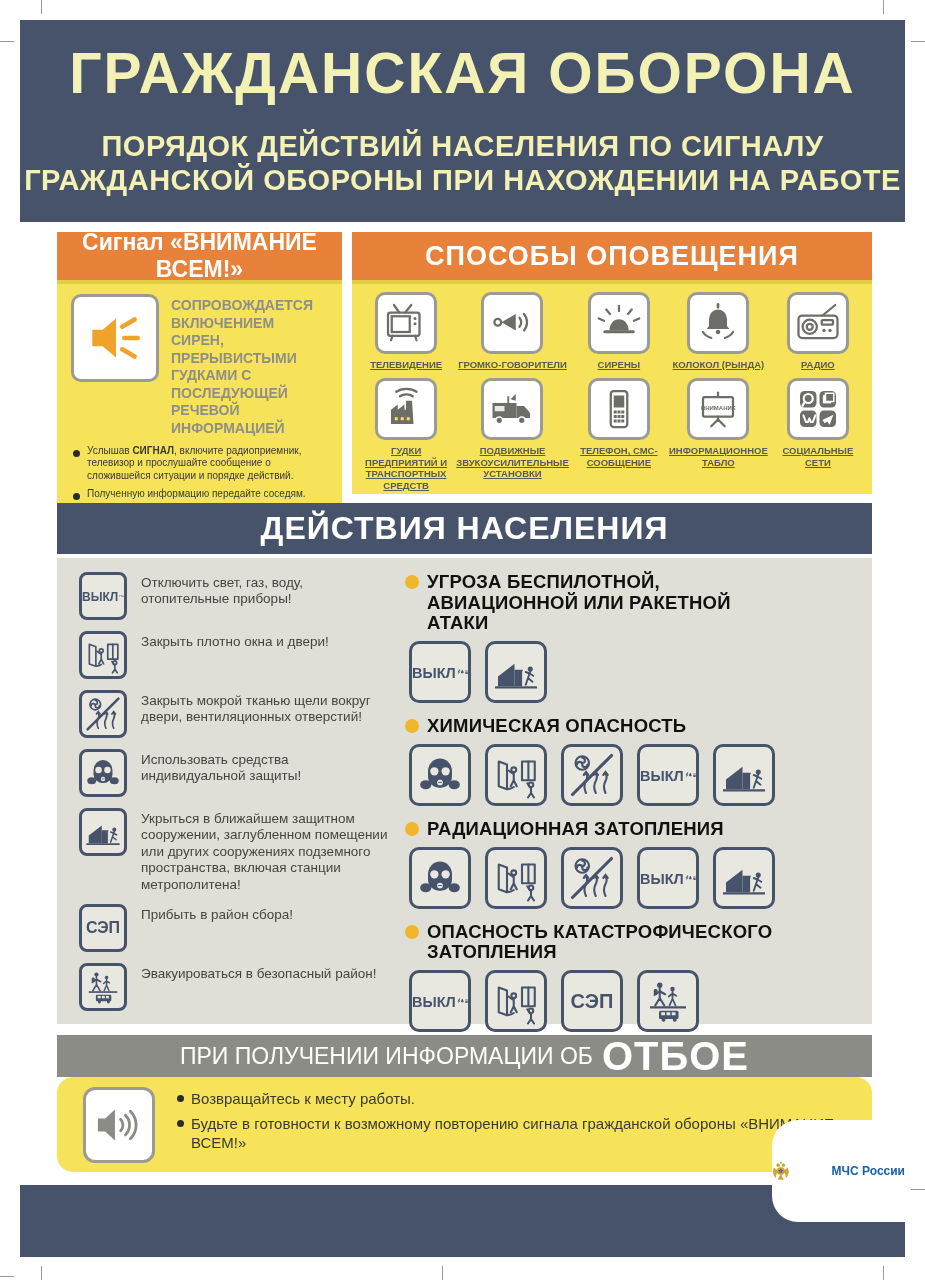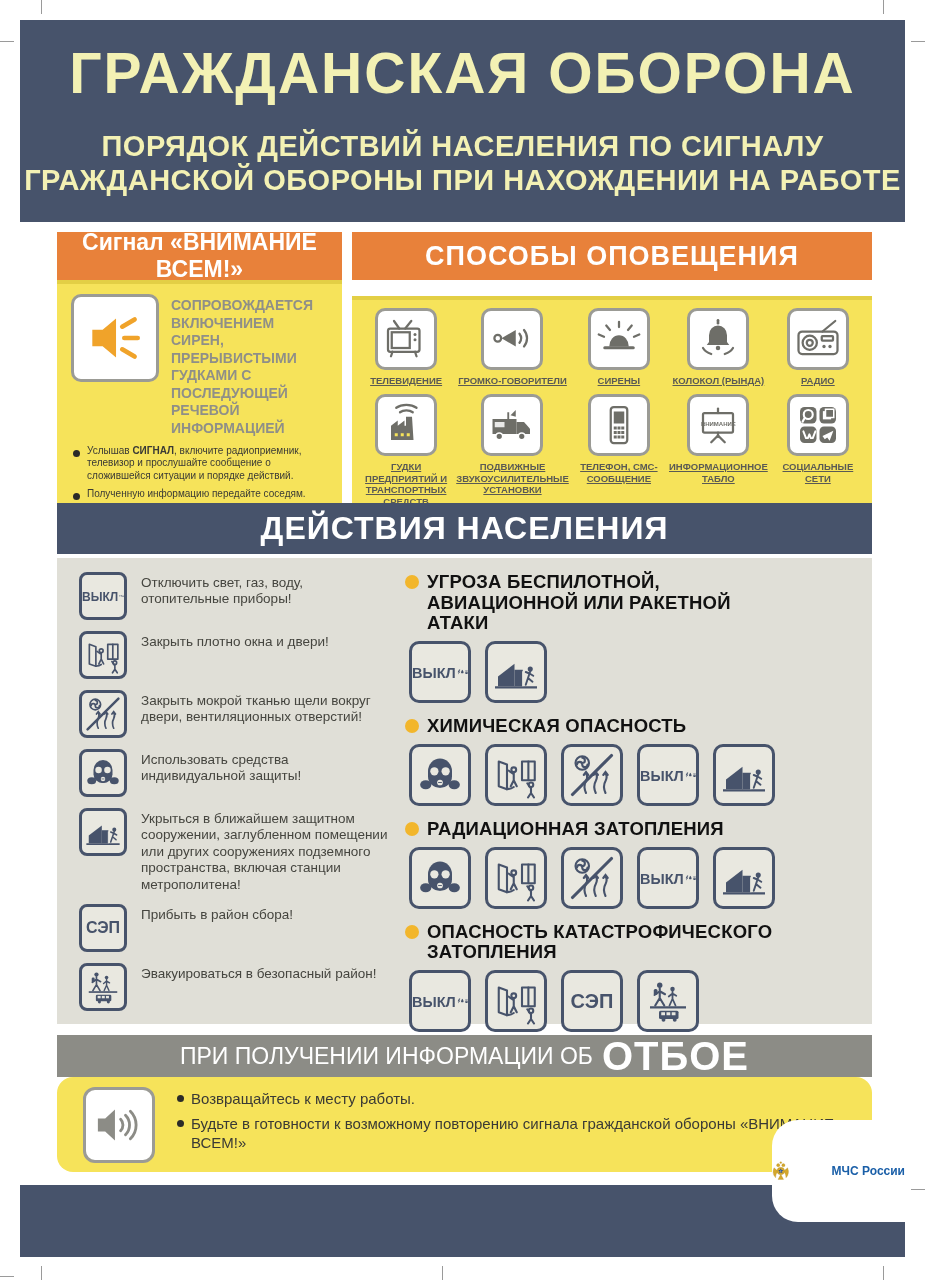--- a/index.html
+++ b/index.html
@@ -14,21 +14,21 @@
 
   
   .masthead{position:absolute;left:0;top:0;width:885px;height:202px;background:#47536b;text-align:center;color:#f3f1b4;}
   .masthead h1{margin:0;padding-top:20px;font-size:57px;font-weight:bold;letter-spacing:2px;}
   .subtitle{margin-top:24px;font-size:29px;font-weight:bold;line-height:1.17;letter-spacing:.5px;}
 
   
   .boxes{position:absolute;top:212px;left:37px;width:815px;height:262px;display:flex;gap:10px;}
   .box{display:flex;flex-direction:column;}
   .signal-box{width:285px;}
-  .notify-box{flex:1;gap:16px;}
+  .notify-box{flex:1;}
   .box-header{background:#e8813a;color:#fff;font-weight:bold;text-align:center;height:48px;display:flex;align-items:center;justify-content:center;flex:0 0 auto;}
   .signal-box .box-header{font-size:23px;}
   .notify-box .box-header{font-size:27px;letter-spacing:1px;}
   .box-body{background:#f6e35a;border-top:4px solid #e3cf45;flex:1;box-sizing:border-box;}
 
   .signal-box .box-body{padding:10px 12px 6px 14px;}
   .signal-top{display:flex;gap:12px;margin-bottom:8px;}
   .icon-tile{background:#fff;border:3px solid #9b9b95;border-radius:10px;display:flex;align-items:center;justify-content:center;box-sizing:border-box;position:relative;}
   .tile-big{width:88px;height:88px;flex:0 0 auto;}
   .signal-desc{color:#8f8f88;font-weight:bold;font-size:14px;line-height:1.25;padding-top:3px;}

